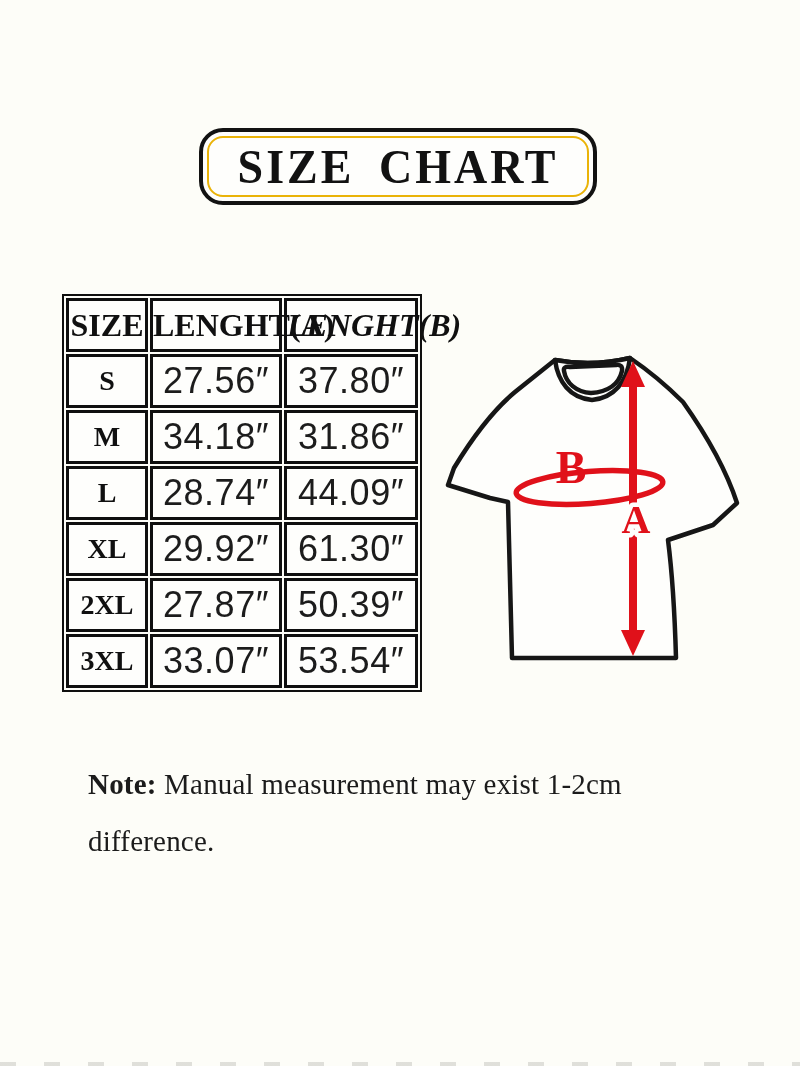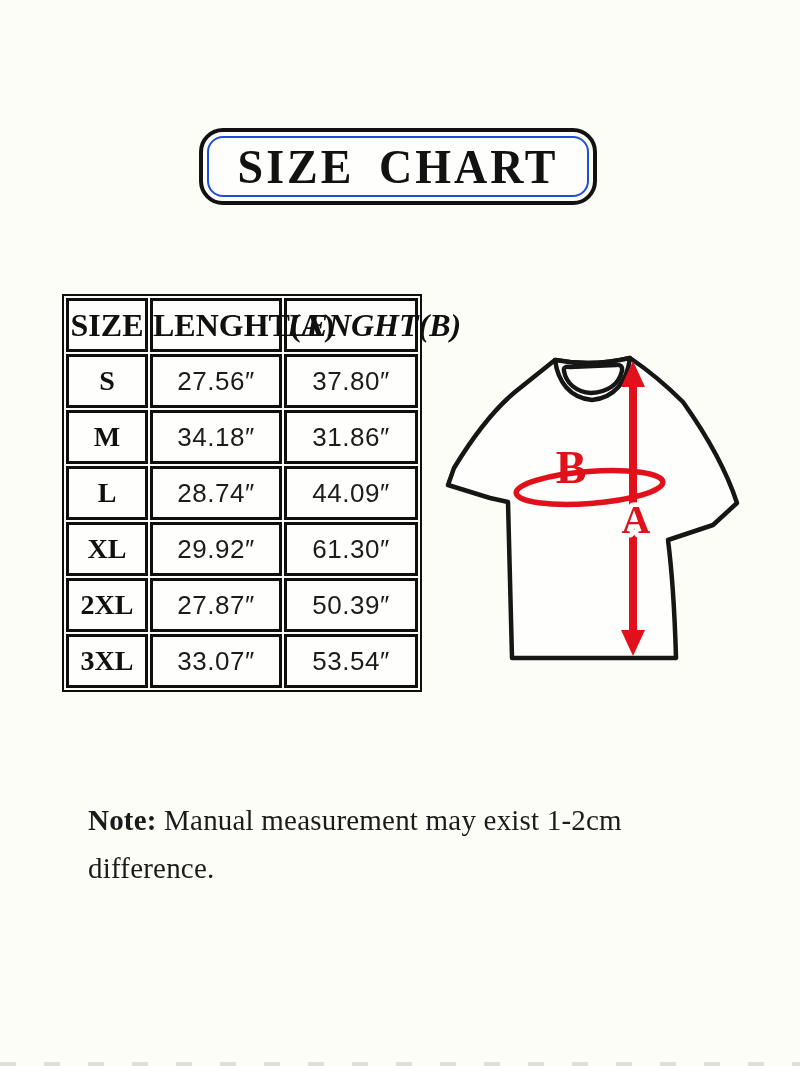--- a/index.html
+++ b/index.html
@@ -24,21 +24,21 @@
     width: 398px;
     height: 77px;
     border: 4px solid #121212;
     border-radius: 24px;
     background: #fefefc;
     box-sizing: border-box;
   }
   .title-box-inner {
     position: absolute;
     inset: 4px;
-    border: 2px solid #1d4ed8;
+    border: 2px solid #eab308;
     border-radius: 16px;
     display: flex;
     align-items: center;
     justify-content: center;
   }
   .title-text {
     font-weight: 700;
     font-size: 46px;
     letter-spacing: 3px;
     word-spacing: 10px;
@@ -79,21 +79,21 @@
     color: #101010;
   }
   .cell-size {
     font-family: "Liberation Serif", serif;
     font-weight: 700;
     font-size: 28px;
     color: #101010;
   }
   .cell-val {
     font-family: "Liberation Sans", "DejaVu Sans", sans-serif;
-    font-size: 26px;
+    font-size: 36px;
     letter-spacing: 0.5px;
     color: #1c1c1c;
   }
 
   
   .shirt-svg {
     position: absolute;
     left: 430px;
     top: 335px;
     width: 330px;
@@ -105,24 +105,23 @@
   }
 
   
   .note-block {
     position: absolute;
     left: 88px;
     top: 756px;
     width: 660px;
     font-family: "Liberation Serif", serif;
     font-size: 29px;
-    line-height: 48px;
+    line-height: 57px;
     color: #1b1b1b;
     letter-spacing: 0.2px;
-    margin-top: 40px;
   }
   .note-prefix {
     font-weight: 700;
   }
 
   
   .bottom-artifact {
     position: absolute;
     left: 0;
     bottom: 0;

